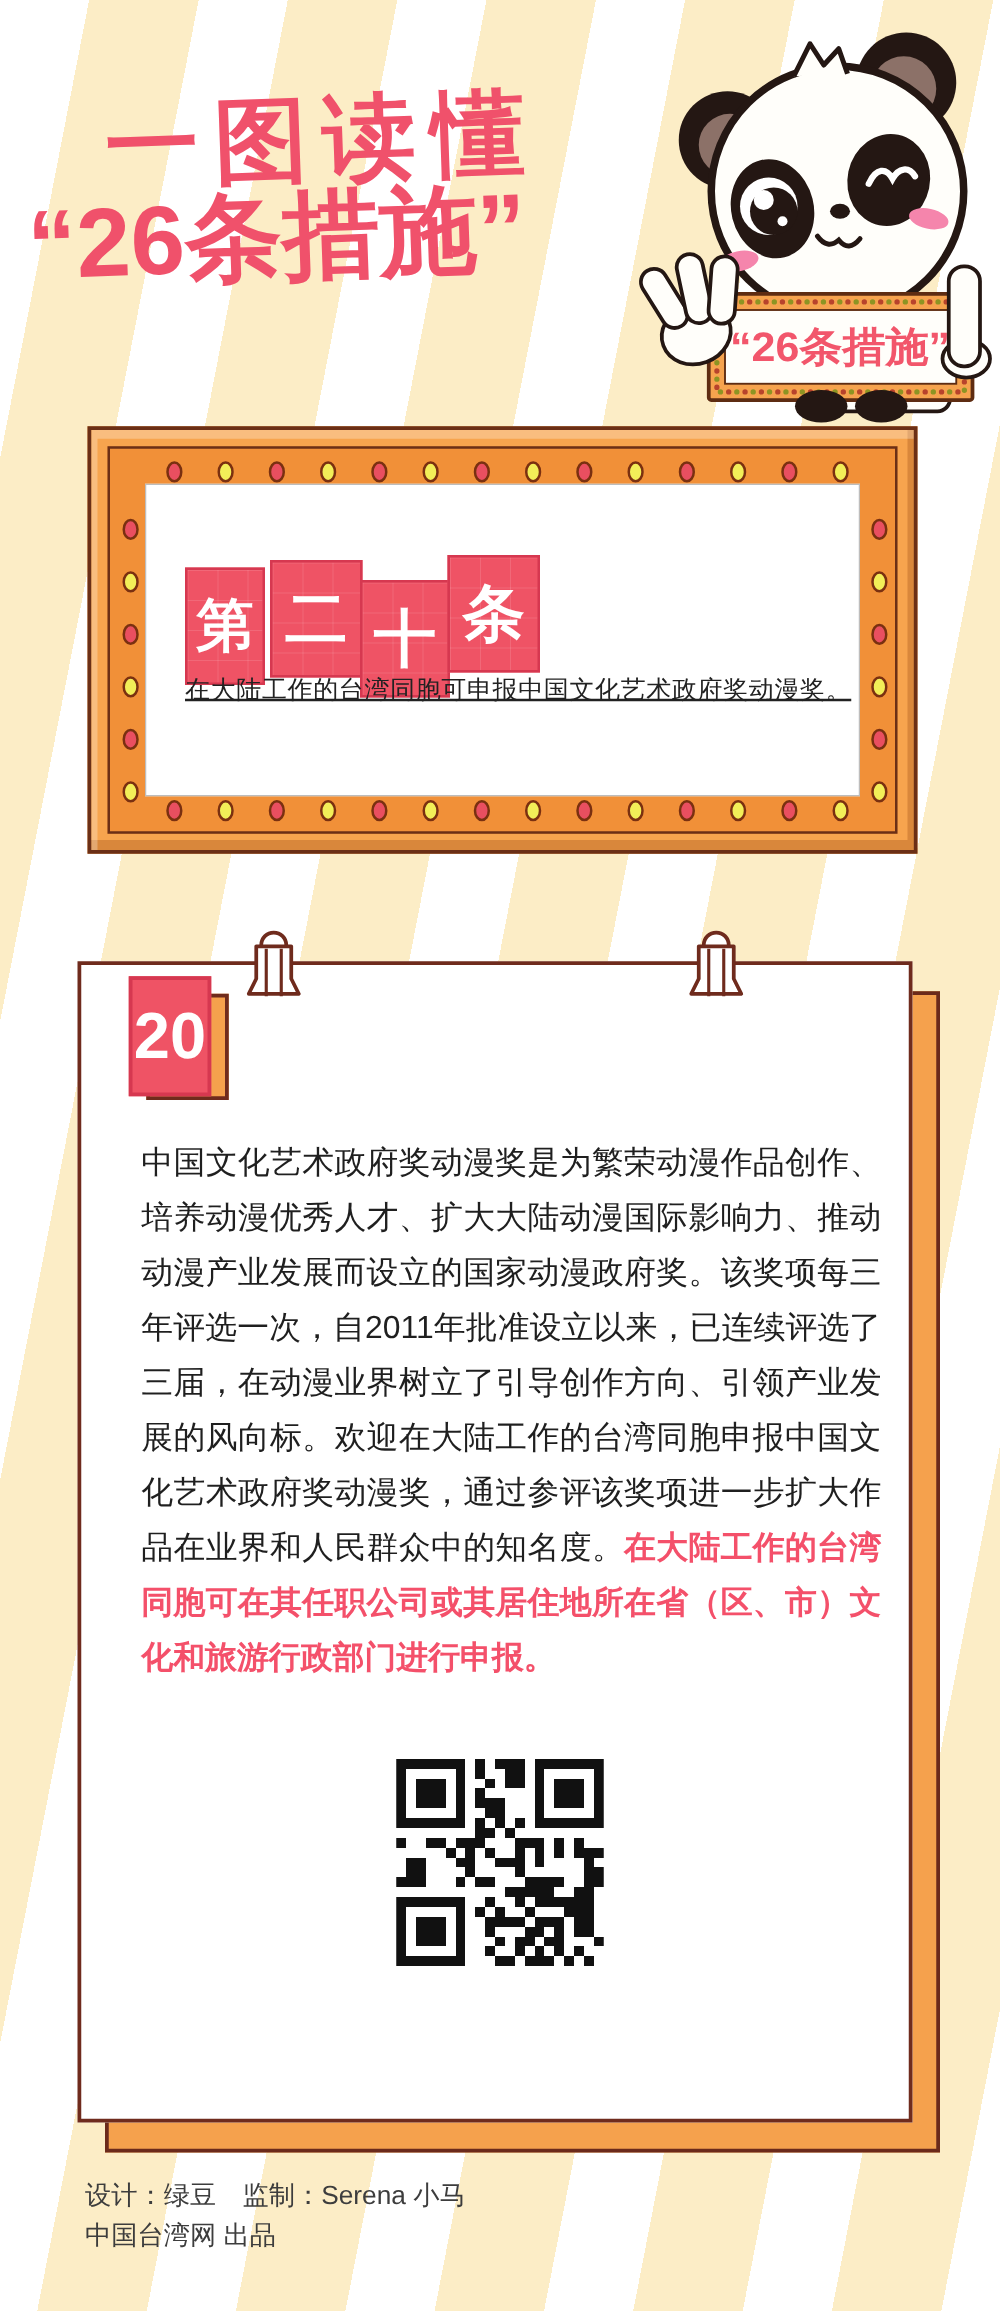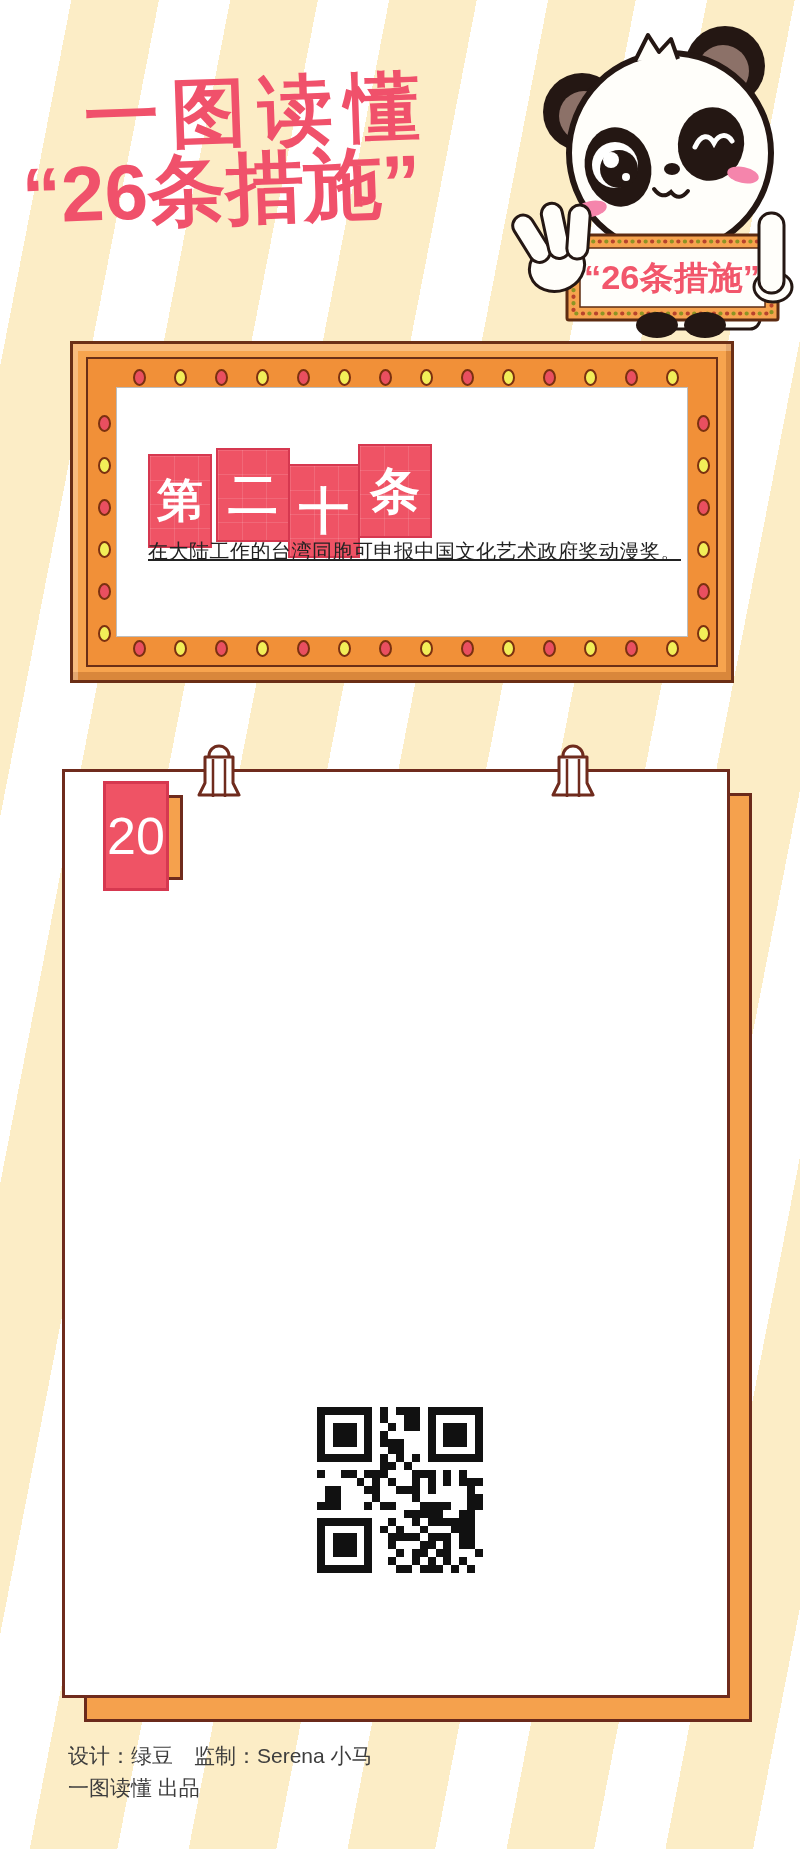--- a/index.html
+++ b/index.html
@@ -21,22 +21,22 @@
   .light{position:absolute;width:13px;height:17px;border-radius:50%;border:2px solid #7A3010;box-sizing:border-box;}
   .tile{position:absolute;background:#EF5365;border:2px solid #D63850;box-sizing:border-box;color:#fff;font-weight:bold;
         display:flex;align-items:center;justify-content:center;
         background-image:linear-gradient(rgba(255,255,255,.12) 1px,transparent 1px),linear-gradient(90deg,rgba(255,255,255,.12) 1px,transparent 1px);
         background-size:24px 24px;}
   .board-summary{left:148px;top:538px;font-size:20px;color:#222222;letter-spacing:0.5px;white-space:nowrap;text-decoration:underline;}
   
   .paper-back{left:84px;top:793px;width:668px;height:929px;background:#F5A14D;border:3px solid #6B2A1B;box-sizing:border-box;}
   .paper{left:62px;top:769px;width:668px;height:929px;background:#FFFFFF;border:3px solid #6F2B1D;box-sizing:border-box;}
   .badge-shadow{left:117px;top:795px;width:66px;height:85px;background:#F5A14D;border:3px solid #6F2B1D;box-sizing:border-box;}
-  .badge{left:103px;top:781px;width:66px;height:110px;background:#EF5365;border:3px solid #D63850;box-sizing:border-box;
-         color:#fff;font-size:52px;font-weight:normal;display:flex;align-items:center;justify-content:center;}
+  .badge{left:103px;top:781px;width:66px;height:96px;background:#EF5365;border:3px solid #D63850;box-sizing:border-box;
+         color:#fff;font-size:52px;font-weight:bold;display:flex;align-items:center;justify-content:center;}
   .article-body{left:113px;top:908px;width:592px;font-size:25.5px;line-height:44px;color:#1F1F1F;text-align:justify;text-justify:inter-ideograph;}
   .article-red{color:#F4506A;font-weight:bold;}
   .qr{left:317px;top:1407px;}
   .qr-caption{left:62px;top:1588px;width:668px;text-align:center;font-size:23px;color:#222222;}
   
   .footer-line{left:68px;font-size:21px;color:#3D3D3D;text-align:center;}
   .footer1{top:1742px;}
   .footer2{top:1774px;}
 </style>
 </head>
@@ -173,20 +173,21 @@
     <path d="M17,30 v-9 a10,10 0 0 1 20,0 v9" fill="#FFFFFF" stroke="#6F2B1D" stroke-width="3"></path>
     <path d="M13,22 h28 v26 l6,12 h-40 l6,-12 z" fill="#FFFFFF" stroke="#6F2B1D" stroke-width="3" stroke-linejoin="round"></path>
     <path d="M21,24 v38 M33,24 v38" fill="none" stroke="#6F2B1D" stroke-width="2.5"></path>
   </svg>
 
   <div class="abs badge-shadow"></div>
   <div class="abs badge">
     <span>20</span>
   </div>
 
+  <div class="abs article-body"><span>中国文化艺术政府奖动漫奖是为繁荣动漫作品创作、培养动漫优秀人才、扩大大陆动漫国际影响力、推动动漫产业发展而设立的国家动漫政府奖。该奖项每三年评选一次，自2011年批准设立以来，已连续评选了三届，在动漫业界树立了引导创作方向、引领产业发展的风向标。欢迎在大陆工作的台湾同胞申报中国文化艺术政府奖动漫奖，通过参评该奖项进一步扩大作品在业界和人民群众中的知名度。</span><span class="article-red">在大陆工作的台湾同胞可在其任职公司或其居住地所在省（区、市）文化和旅游行政部门进行申报。</span></div>
 
   <svg class="abs qr" id="qr" width="166" height="166" viewBox="0 0 21 21" style="shape-rendering:crispEdges;">
       <rect x="0" y="0" width="21" height="21" fill="#FFFFFF"></rect>
       <rect x="8" y="0" width="1" height="1" fill="#111111"></rect>
       <rect x="10" y="0" width="1" height="1" fill="#111111"></rect>
       <rect x="11" y="0" width="1" height="1" fill="#111111"></rect>
       <rect x="12" y="0" width="1" height="1" fill="#111111"></rect>
       <rect x="8" y="1" width="1" height="1" fill="#111111"></rect>
       <rect x="11" y="1" width="1" height="1" fill="#111111"></rect>
       <rect x="12" y="1" width="1" height="1" fill="#111111"></rect>
@@ -311,14 +312,14 @@
       <rect x="2" y="2" width="3" height="3" fill="#111111"></rect>
       <rect x="14" y="0" width="7" height="7" fill="#111111"></rect>
       <rect x="15" y="1" width="5" height="5" fill="#FFFFFF"></rect>
       <rect x="16" y="2" width="3" height="3" fill="#111111"></rect>
       <rect x="0" y="14" width="7" height="7" fill="#111111"></rect>
       <rect x="1" y="15" width="5" height="5" fill="#FFFFFF"></rect>
       <rect x="2" y="16" width="3" height="3" fill="#111111"></rect>
     </svg>
 
   <div class="abs footer-line footer1">设计：绿豆　监制：Serena 小马</div>
-  <div class="abs footer-line footer2">一图读懂 出品</div>
+  <div class="abs footer-line footer2">中国台湾网 出品</div>
 </div>
 
 </body></html>

